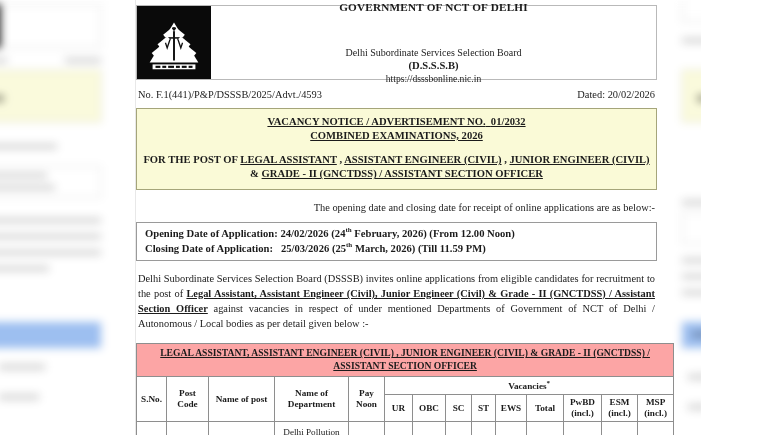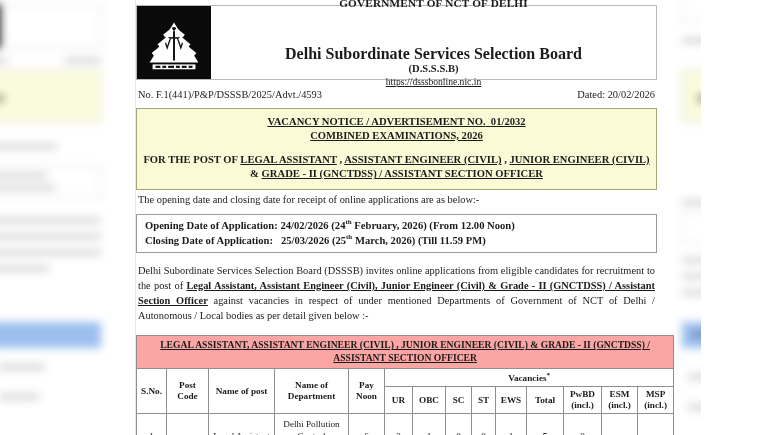--- a/index.html
+++ b/index.html
@@ -85,24 +85,24 @@
     flex: 1 1 auto;
     display: flex;
     flex-direction: column;
     align-items: center;
     justify-content: center;
     text-align: center;
     line-height: 1.22;
     padding: 2px 4px;
   }
   .hdr-text .l1 { font-weight: bold; font-size: 11.2px; letter-spacing: .2px; }
-  .hdr-text .l2 { font-weight: bold; font-size: 16px; margin-top: 33px; }
+  .hdr-text .l2 { font-weight: normal; font-size: 10px; margin-top: 33px; }
   .hdr-text .l3 { font-weight: bold; font-size: 10.6px; }
   .hdr-text .l4 { font-weight: bold; font-size: 10.8px; letter-spacing: .1px; }
-  .hdr-text .l5 { font-size: 9.6px; font-weight: normal; text-decoration: underline; }
+  .hdr-text .l5 { font-size: 9.6px; font-weight: normal; }
 
   
   .refline {
     display: flex;
     justify-content: space-between;
     align-items: baseline;
     font-size: 10.4px;
     margin-top: 9px;
     padding: 0 2px;
   }
@@ -114,21 +114,21 @@
     border: 1px solid #a5a57a;
     text-align: center;
     padding: 6px 6px 8px 6px;
     line-height: 1.33;
   }
   .notice .n1 { font-weight: bold; font-size: 10.6px; }
   .notice .n2 { font-weight: bold; font-size: 10.6px; }
   .notice .n3 { font-weight: bold; font-size: 10.6px; margin-top: 10px; }
   .u  { text-decoration: underline; }
 
-  .intro-line { font-size: 10.4px; margin-top: 4px; padding: 0 2px; }
+  .intro-line { font-size: 10.4px; margin-top: 12px; padding: 0 2px; text-align: right; }
 
   
   .datebox {
     margin-top: 9px;
     border: 1px solid #9a9a9a;
     padding: 3px 8px 4px 8px;
     font-weight: bold;
     font-size: 10.6px;
     line-height: 1.42;
   }

